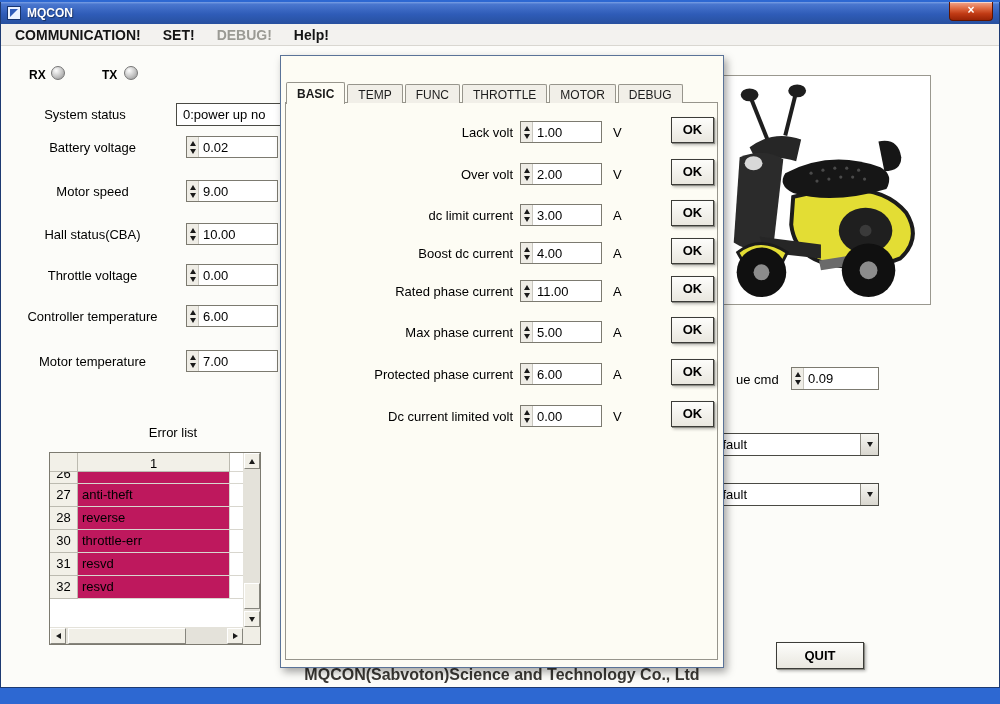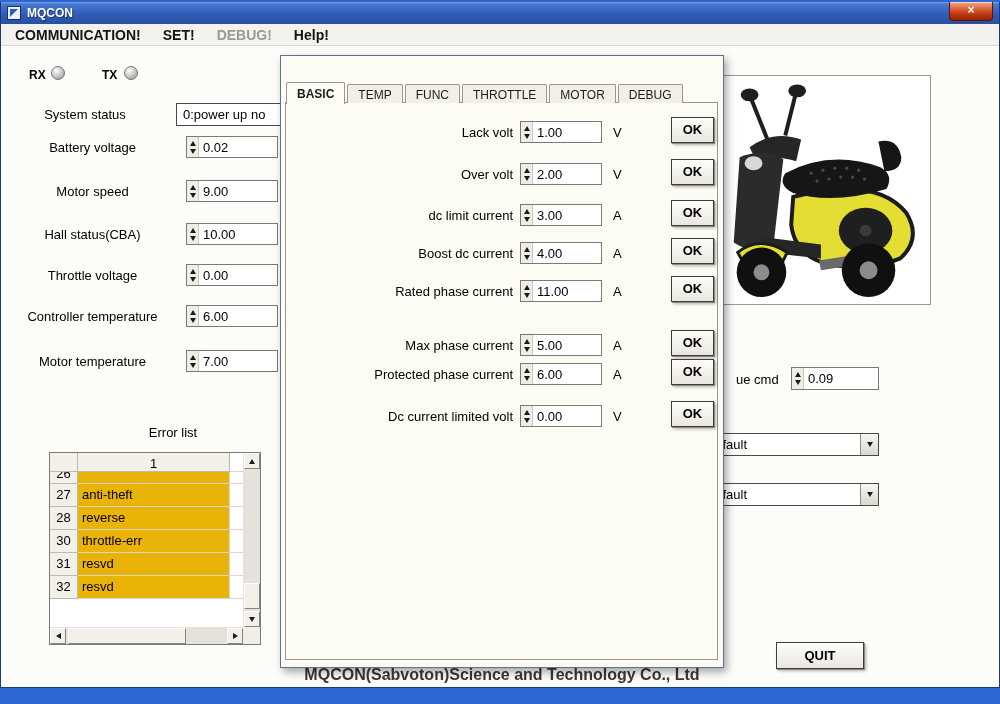--- a/index.html
+++ b/index.html
@@ -86,21 +86,21 @@
   .grid-body { position:absolute; left:0; top:0; right:17px; bottom:17px; overflow:hidden; }
   .grow { display:flex; height:23px; }
   .ghead { height:19px; }
   .gpartial { height:12px; overflow:hidden; }
   .gcell {
     border-right:1px solid #d8d6ce; border-bottom:1px solid #d8d6ce;
     font-size:13px; padding:3px 4px 0; overflow:hidden; white-space:nowrap;
   }
   .gfix { width:28px; flex:0 0 auto; background:#f2f0e8; border-color:#bcbab0; text-align:center; padding-left:2px; padding-right:2px; }
   .ghdr { width:152px; flex:0 0 auto; background:#f2f0e8; border-color:#bcbab0; text-align:center; }
-  .gtxt { width:152px; flex:0 0 auto; background:#eab308; }
+  .gtxt { width:152px; flex:0 0 auto; background:#be185d; }
   .gtxt.sel { box-shadow:inset 0 0 0 1px #3f63a0; border:1px solid #3f63a0; padding-top:2px; }
   .gfill { flex:1; background:#fff; border-right:none; }
   .gpartial .gfix span { display:block; margin-top:-9px; }
   .sbtn {
     width:16px; height:16px; background:#f1efe7; flex:0 0 auto;
     border:1px solid; border-color:#ffffff #87867e #87867e #ffffff;
     display:flex; align-items:center; justify-content:center;
   }
   .vscroll { position:absolute; right:0; top:0; width:17px; bottom:17px; background:#e4e2da; display:flex; flex-direction:column; align-items:center; }
   .vscroll .strack { flex:1; width:16px; position:relative; }
@@ -422,21 +422,21 @@
       <span class="arrows">
           <i class="tri tu"></i>
           <i class="tri td"></i>
         </span>
       <span class="val">11.00</span>
     </div>
     <span class="punit">A</span>
     <div class="btn3d pok">OK</div>
   </div>
 
-  <div class="prow" style="top:278px;padding-left:36px;">
+  <div class="prow" style="top:265px;padding-left:36px;">
     <span class="plbl">Max phase current</span>
     <div class="spin pspin">
       <span class="arrows">
           <i class="tri tu"></i>
           <i class="tri td"></i>
         </span>
       <span class="val">5.00</span>
     </div>
     <span class="punit">A</span>
     <div class="btn3d pok">OK</div>

